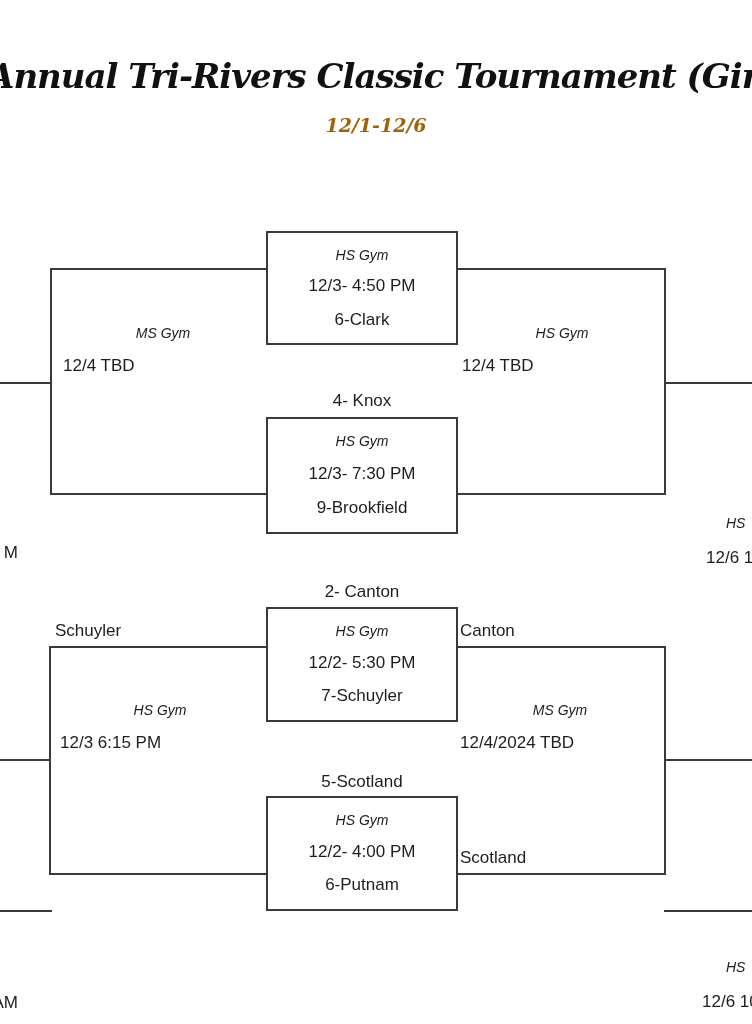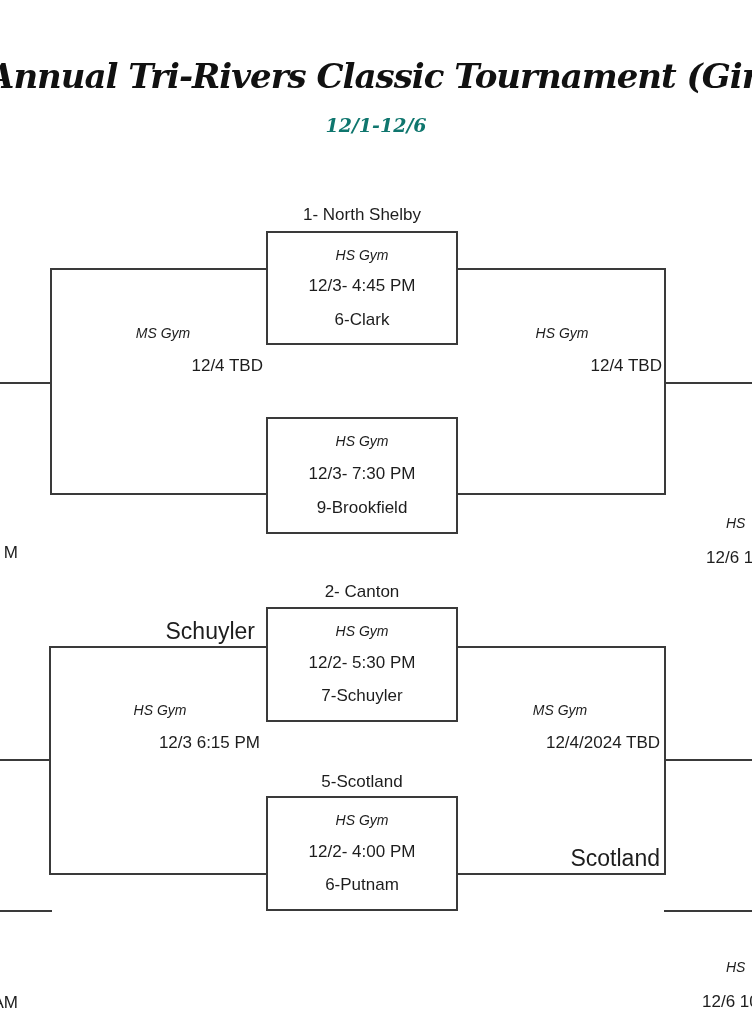--- a/index.html
+++ b/index.html
@@ -33,21 +33,21 @@
   .subtitle {
     position: absolute;
     left: 0;
     width: 752px;
     top: 114px;
     text-align: center;
     font-family: "DejaVu Serif", serif;
     font-weight: bold;
     font-style: italic;
     font-size: 19px;
-    color: #0f766e;
+    color: #a16207;
   }
   .hline { position: absolute; height: 2px; background: #3a3a3a; }
   .vline { position: absolute; width: 2px; background: #3a3a3a; }
   .game-box {
     position: absolute;
     width: 188px;
     border: 2px solid #3a3a3a;
     background: #ffffff;
     display: flex;
     flex-direction: column;
@@ -70,29 +70,29 @@
     position: absolute;
     width: 200px;
     text-align: center;
     font-style: italic;
     font-size: 14px;
     line-height: 17px;
   }
   .side-time {
     position: absolute;
     width: 200px;
-    text-align: right;
+    text-align: left;
     font-size: 17px;
     line-height: 22px;
   }
   .team-label {
     position: absolute;
     width: 200px;
-    text-align: right;
-    font-size: 23px;
+    text-align: left;
+    font-size: 17px;
     line-height: 22px;
   }
   .edge-frag {
     position: absolute;
     white-space: nowrap;
     font-size: 17px;
     line-height: 18px;
   }
   .edge-frag.gym { font-style: italic; font-size: 14px; }
   .frag-right-align { text-align: right; }
@@ -121,27 +121,27 @@
   <div class="hline" style="left:0px; top:759px; width:51px;"></div>
 
   <div class="hline" style="left:458px; top:646px; width:208px;"></div>
   <div class="hline" style="left:458px; top:873px; width:208px;"></div>
   <div class="vline" style="left:664px; top:646px; height:229px;"></div>
   <div class="hline" style="left:664px; top:759px; width:88px;"></div>
 
   <div class="hline" style="left:0px; top:910px; width:52px;"></div>
   <div class="hline" style="left:664px; top:910px; width:88px;"></div>
 
-  <div class="seed-label" style="left:266px; top:203px;">1- North Shelby</div>
   <div class="game-box" style="left:266px; top:231px; height:110px;">
     <div class="box-gym">HS Gym</div>
-    <div class="box-time">12/3- 4:45 PM</div>
+    <div class="box-time">12/3- 4:50 PM</div>
     <div class="box-opponent">6-Clark</div>
   </div>
 
+  <div class="seed-label" style="left:266px; top:389px;">4- Knox</div>
   <div class="game-box" style="left:266px; top:417px; height:113px;">
     <div class="box-gym">HS Gym</div>
     <div class="box-time">12/3- 7:30 PM</div>
     <div class="box-opponent">9-Brookfield</div>
   </div>
 
   <div class="side-gym" style="left:63px; top:325px;">MS Gym</div>
   <div class="side-time" style="left:63px; top:355px;">12/4 TBD</div>
   <div class="side-gym" style="left:462px; top:325px;">HS Gym</div>
   <div class="side-time" style="left:462px; top:355px;">12/4 TBD</div>
@@ -161,20 +161,21 @@
   <div class="game-box" style="left:266px; top:796px; height:111px;">
     <div class="box-gym">HS Gym</div>
     <div class="box-time">12/2- 4:00 PM</div>
     <div class="box-opponent">6-Putnam</div>
   </div>
 
   <div class="team-label" style="left:55px; top:620px;">Schuyler</div>
   <div class="side-gym" style="left:60px; top:702px;">HS Gym</div>
   <div class="side-time" style="left:60px; top:732px;">12/3 6:15 PM</div>
 
+  <div class="team-label" style="left:460px; top:620px;">Canton</div>
   <div class="side-gym" style="left:460px; top:702px;">MS Gym</div>
   <div class="side-time" style="left:460px; top:732px;">12/4/2024 TBD</div>
   <div class="team-label" style="left:460px; top:847px;">Scotland</div>
 
   <div class="edge-frag frag-right-align" style="left:-18px; top:994px; width:36px;">AM</div>
   <div class="edge-frag gym" style="left:726px; top:958px;">HS</div>
   <div class="edge-frag" style="left:702px; top:993px;">12/6 10</div>
 
 </div>
 

